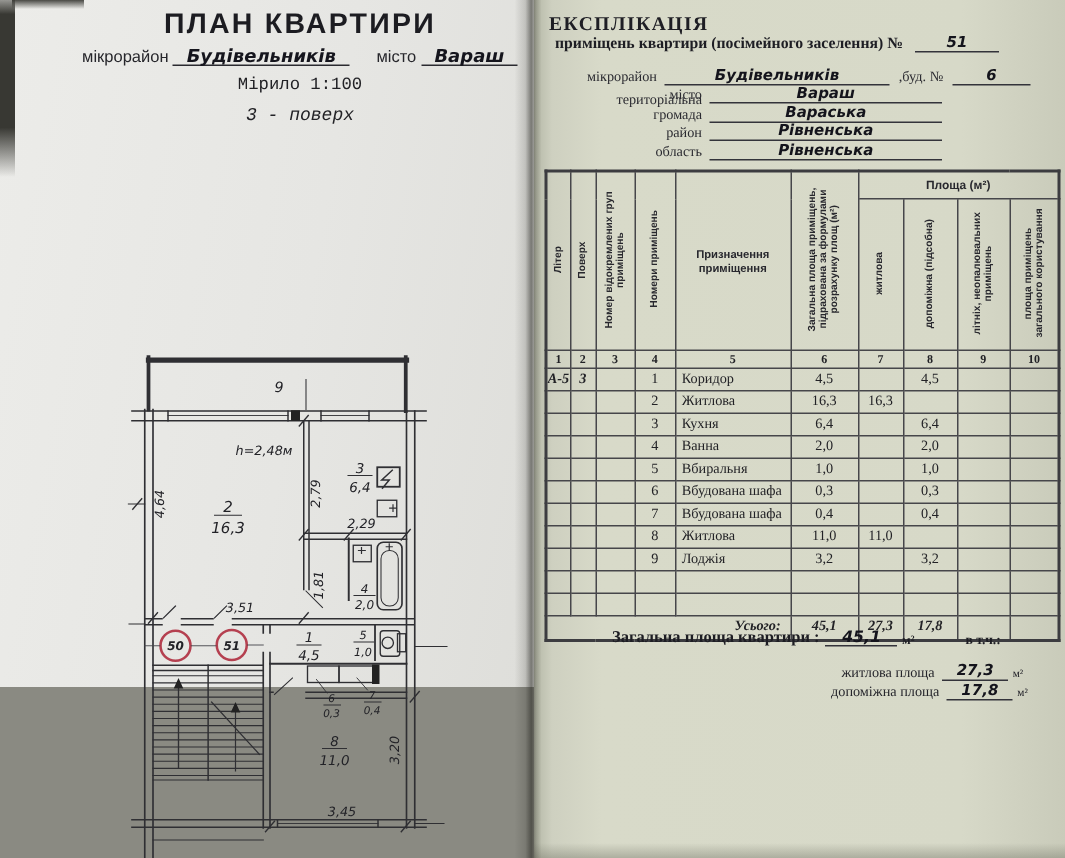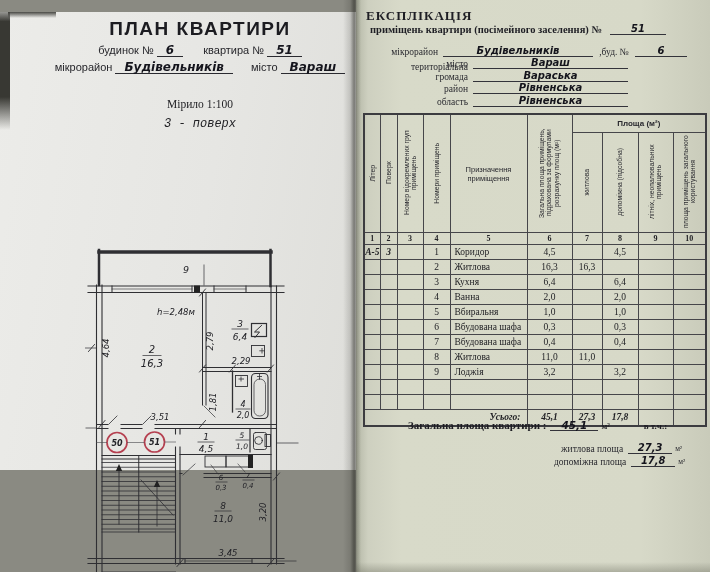--- a/index.html
+++ b/index.html
@@ -1,31 +1,31 @@
 <!DOCTYPE html>
 <html><head>
 <meta charset="utf-8">
 <style>
   html,body{margin:0;padding:0;}
   .scene{position:relative;width:710px;height:572px;background:#8a8a82;overflow:hidden;
          font-family:"Liberation Serif",serif;color:#222226;}
   
-  .page-left{position:absolute;left:0;top:12px;width:356px;height:458px;
+  .page-left{position:absolute;left:0;top:0;width:356px;height:458px;
     background:linear-gradient(100deg,#ecece9 0%,#e6e6e3 55%,#dededa 100%);}
   .dark-edge{position:absolute;left:0;top:0;width:10px;height:118px;
     background:linear-gradient(to bottom,#38383379 0,#383833 8%,#383833 72%,rgba(56,56,51,0) 100%);}
   .corner-dark{position:absolute;left:8px;top:0;width:48px;height:6px;
     background:linear-gradient(to bottom,rgba(45,45,40,.85),rgba(45,45,40,0));}
   .lp-head{position:absolute;left:50px;top:6px;width:300px;text-align:center;}
   .lp-title{font-family:"Liberation Sans",sans-serif;font-weight:bold;font-size:19px;
     letter-spacing:1.5px;color:#1c1c21;}
   .lp-row{margin-top:4px;font-family:"Liberation Sans",sans-serif;font-size:11px;color:#26262b;}
   .hand{font-family:"DejaVu Sans",sans-serif;font-style:italic;font-weight:bold;font-size:12px;
     color:#15151d;border-bottom:1.2px solid #2a2a30;padding:0 9px;line-height:11px;display:inline-block;}
-  .lp-scale{margin-top:24px;font-family:Liberation Serif, serif;font-size:11.5px;}
+  .lp-scale{margin-top:6px;font-family:Liberation Mono, monospace;font-size:11.5px;}
   .lp-floor{margin-top:7px;font-family:Liberation Mono, monospace;font-style:italic;font-size:12px;}
   .plan-svg{position:absolute;left:85px;top:225px;width:222px;height:347px;}
   .plan-svg text{font-family:"DejaVu Sans",sans-serif;font-style:italic;fill:#222227;}
   
   .gutter{position:absolute;left:343px;top:0;width:18px;height:572px;
     background:linear-gradient(to right,rgba(50,50,45,0) 0,rgba(50,50,45,.18) 40%,rgba(35,35,30,.55) 62%,rgba(60,60,52,.25) 80%,rgba(60,60,52,0) 100%);z-index:5;}
   
   .page-right{position:absolute;left:356px;top:0;width:354px;height:572px;
     background:linear-gradient(to right,#b4b7a6 0,#ced0c0 12px,#d8dac9 45px,#d7d9c8 285px,#c9cbba 100%);}
   .page-right::after{content:"";position:absolute;left:0;bottom:0;width:100%;height:10px;
@@ -42,21 +42,21 @@
   .flabel{text-align:right;padding-right:5px;color:#2a2a30;}
   .w52{width:52px;}.w82{width:82px;}
   .fval{text-align:center;}
   .fv1{width:150px;}.fv2{width:52px;}.fvm{width:155px;}
   .flab2{width:40px;text-align:center;padding:0 1px;color:#2a2a30;}
   
   table.expl{position:absolute;left:7px;top:113px;width:342px;border-collapse:collapse;
     table-layout:fixed;}
   table.expl th,table.expl td{border:1px solid #46464a;padding:0;overflow:hidden;}
   table.expl{border:2px solid #3c3c40;}
-  th.hcell{font-family:"Liberation Sans",sans-serif;font-weight:normal;font-size:6.8px;
+  th.hcell{font-family:"Liberation Sans",sans-serif;font-weight:bold;font-size:6.8px;
     vertical-align:middle;text-align:center;color:#28282e;}
   .vt{writing-mode:vertical-rl;transform:rotate(180deg);margin:0 auto;line-height:1.1;max-height:98px;}
   th.area-group{font-size:8px;height:17px;font-family:"Liberation Sans",sans-serif;font-weight:bold;}
   tr.nums td{font-size:8px;font-weight:bold;text-align:center;height:11px;line-height:11px;}
   tr.drow td{font-size:9.5px;height:14px;line-height:14px;text-align:center;white-space:nowrap;}
   tr.drow td.pname{text-align:left;padding-left:4px;}
   td.ital{font-style:italic;font-weight:bold;font-size:8.5px;}
   tr.trow td{font-size:9.5px;font-style:italic;font-weight:bold;height:15px;line-height:15px;text-align:center;}
   tr.trow td.tlabel{text-align:right;padding-right:6px;}
   
@@ -75,27 +75,20 @@
 <body>
 
 <div class="scene">
 
   <div class="page-left">
     <div class="dark-edge"></div>
     <div class="corner-dark"></div>
 
     <div class="lp-head">
       <div class="lp-title">ПЛАН КВАРТИРИ</div>
-      <div class="lp-row">
-        <span>будинок №</span>
-        <span class="hand">6</span>
-        <span style="display:inline-block;width:14px;"></span>
-        <span>квартира №</span>
-        <span class="hand">51</span>
-      </div>
       <div class="lp-row">
         <span>мікрорайон</span>
         <span class="hand">Будівельників</span>
         <span style="display:inline-block;width:12px;"></span>
         <span>місто</span>
         <span class="hand">Вараш</span>
       </div>
       <div class="lp-scale">Мірило 1:100</div>
       <div class="lp-floor">3 - поверх</div>
     </div>

